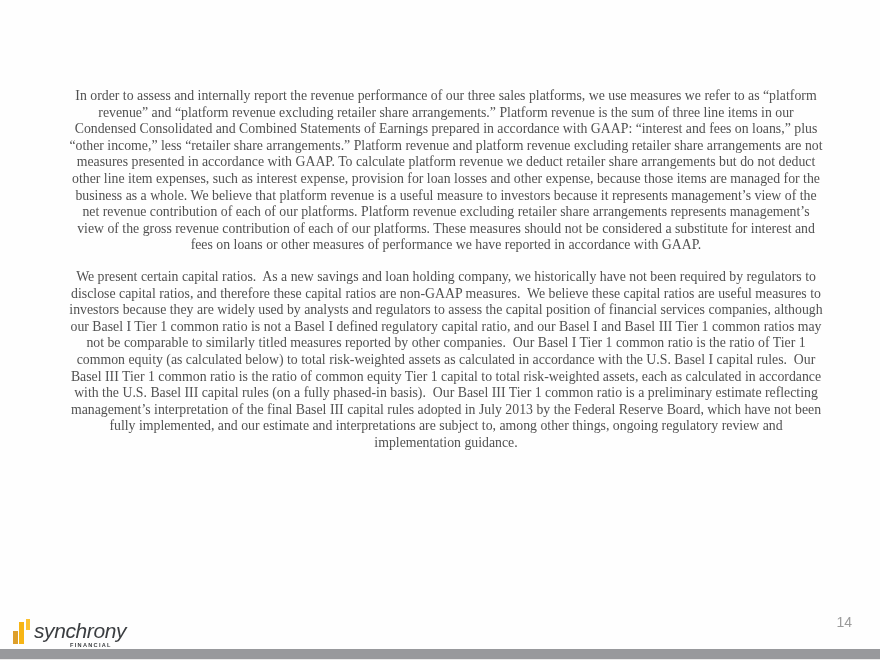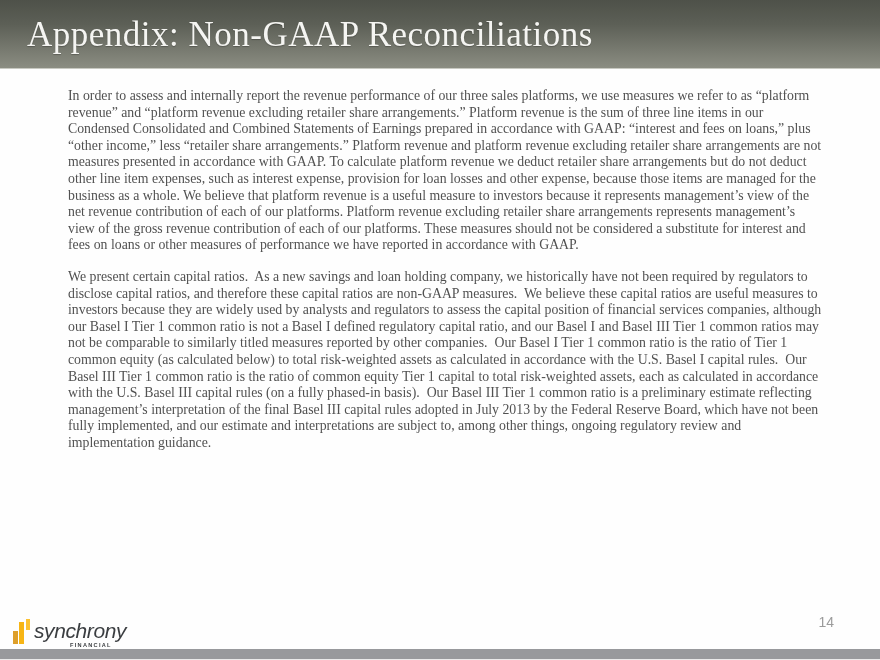--- a/index.html
+++ b/index.html
@@ -42,21 +42,21 @@
     left: 68px;
     width: 756px;
   }
   .content p {
     margin: 0 0 15px 0;
     font-family: "Liberation Serif", serif;
     font-size: 13.8px;
     line-height: 16.6px;
     color: #515151;
     white-space: pre-wrap;
-    text-align: left;
+    text-align: center;
   }
   
   .logo {
     position: absolute;
     left: 13px;
     top: 618px;
     height: 34px;
   }
   .logo-bars {
     position: absolute;
@@ -90,44 +90,41 @@
     top: 24px;
     font-family: "Liberation Sans", sans-serif;
     font-size: 5.6px;
     font-weight: bold;
     letter-spacing: 1.3px;
     color: #3b3e41;
   }
   .page-number {
     position: absolute;
     top: 614px;
-    right: 46px;
+    right: 28px;
     font-family: "Liberation Sans", sans-serif;
     font-size: 14px;
     color: #9b9b9b;
     text-align: center;
   }
   .footer-bar {
     position: absolute;
     left: 0;
     bottom: 0;
     width: 880px;
     height: 10px;
     background: #98999c;
     border-bottom: 1px solid #eaeaea;
   }
 </style>
 </head>
 <body>
 
 <div class="slide">
 
-  <div class="banner">
-    <h1>Appendix: Non-GAAP Reconciliations</h1>
-  </div>
 
   <div class="content">
     <p>In order to assess and internally report the revenue performance of our three sales platforms, we use measures we refer to as “platform revenue” and “platform revenue excluding retailer share arrangements.” Platform revenue is the sum of three line items in our Condensed Consolidated and Combined Statements of Earnings prepared in accordance with GAAP: “interest and fees on loans,” plus “other income,” less “retailer share arrangements.” Platform revenue and platform revenue excluding retailer share arrangements are not measures presented in accordance with GAAP. To calculate platform revenue we deduct retailer share arrangements but do not deduct other line item expenses, such as interest expense, provision for loan losses and other expense, because those items are managed for the business as a whole. We believe that platform revenue is a useful measure to investors because it represents management’s view of the net revenue contribution of each of our platforms. Platform revenue excluding retailer share arrangements represents management’s view of the gross revenue contribution of each of our platforms. These measures should not be considered a substitute for interest and fees on loans or other measures of performance we have reported in accordance with GAAP.</p>
     <p>We present certain capital ratios.  As a new savings and loan holding company, we historically have not been required by regulators to disclose capital ratios, and therefore these capital ratios are non-GAAP measures.  We believe these capital ratios are useful measures to investors because they are widely used by analysts and regulators to assess the capital position of financial services companies, although our Basel I Tier 1 common ratio is not a Basel I defined regulatory capital ratio, and our Basel I and Basel III Tier 1 common ratios may not be comparable to similarly titled measures reported by other companies.  Our Basel I Tier 1 common ratio is the ratio of Tier 1 common equity (as calculated below) to total risk-weighted assets as calculated in accordance with the U.S. Basel I capital rules.  Our Basel III Tier 1 common ratio is the ratio of common equity Tier 1 capital to total risk-weighted assets, each as calculated in accordance with the U.S. Basel III capital rules (on a fully phased-in basis).  Our Basel III Tier 1 common ratio is a preliminary estimate reflecting management’s interpretation of the final Basel III capital rules adopted in July 2013 by the Federal Reserve Board, which have not been fully implemented, and our estimate and interpretations are subject to, among other things, ongoing regulatory review and implementation guidance.</p>
   </div>
 
   <div class="logo">
     <div class="logo-bars">
       <div class="bar bar-left"></div>
       <div class="bar bar-middle"></div>

